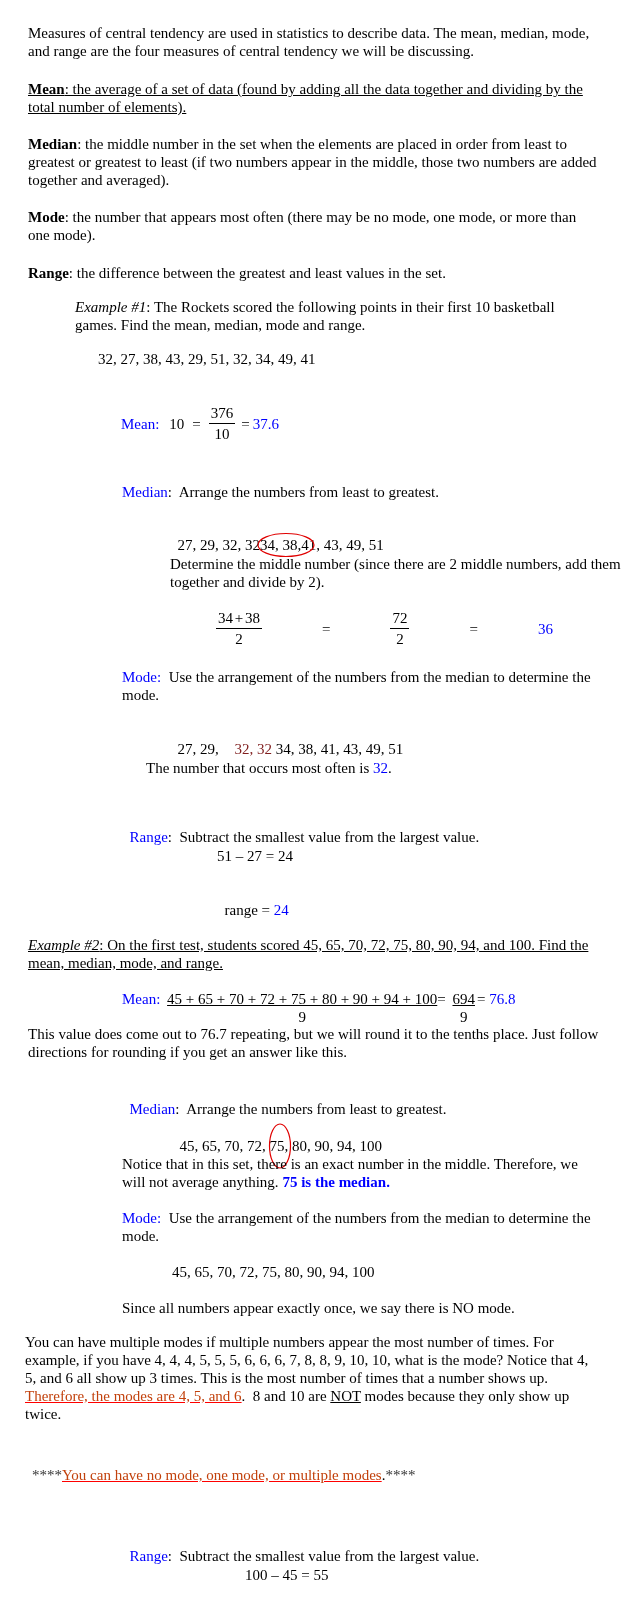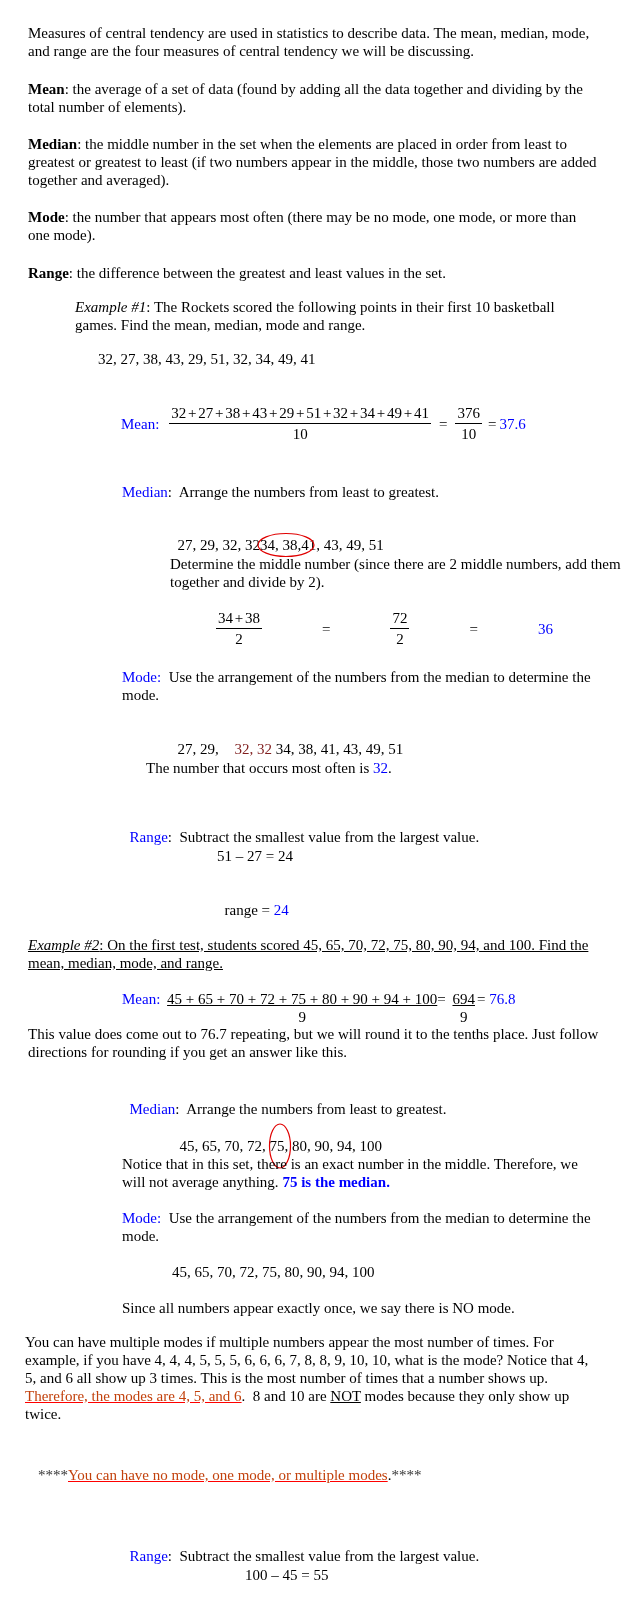--- a/index.html
+++ b/index.html
@@ -26,21 +26,21 @@
     .sp { display: inline-block; }
     .ring { position: relative; display: inline-block; }
     .ring-svg { position: absolute; pointer-events: none; overflow: visible; }
     .stars { color: #333; }
   </style>
 </head>
 <body>
 
 <div class="blk" style="left:28px; top:24px; width:580px;">Measures of central tendency are used in statistics to describe data. The mean, median, mode, and range are the four measures of central tendency we will be discussing.</div>
 
-<div class="blk" style="left:28px; top:80px; width:580px;">
+<div class="blk" style="left:28px; top:80px; width:580px;text-decoration:underline;">
   <span class="bold">Mean</span><span>: the average of a set of data (found by adding all the data together and dividing by the total number of elements).</span>
 </div>
 <div class="blk" style="left:28px; top:135px; width:584px;">
   <span class="bold">Median</span><span>: the middle number in the set when the elements are placed in order from least to greatest or greatest to least (if two numbers appear in the middle, those two numbers are added together and averaged).</span>
 </div>
 <div class="blk" style="left:28px; top:208px; width:570px;">
   <span class="bold">Mode</span><span>: the number that appears most often (there may be no mode, one mode, or more than one mode).</span>
 </div>
 <div class="blk" style="left:28px; top:264px; width:580px;">
   <span class="bold">Range</span><span>: the difference between the greatest and least values in the set.</span>
@@ -48,21 +48,20 @@
 
 <div class="blk" style="left:75px; top:298px; width:510px;">
   <span class="ital">Example #1</span><span>: The Rockets scored the following points in their first 10 basketball games. Find the mean, median, mode and range.</span>
 </div>
 <div class="blk" style="left:98px; top:350px;">32, 27, 38, 43, 29, 51, 32, 34, 49, 41</div>
 
 <div class="blk eq-row" style="left:121px; top:403px;">
   <span class="blue">Mean:</span>
   <span class="sp" style="width:10px;"></span>
   <span class="frac">
-    <span class="num" style="word-spacing:-2px;">32 + 27 + 38 + 43 + 29 + 51 + 32 + 34 + 49 + 41</span>
     <span class="den">10</span>
   </span>
   <span class="sp" style="width:8px;"></span>
   <span>=</span>
   <span class="sp" style="width:8px;"></span>
   <span class="frac">
     <span class="num">376</span>
     <span class="den">10</span>
   </span>
   <span class="sp" style="width:6px;"></span>
@@ -150,20 +149,20 @@
 <div class="blk" style="left:122px; top:1209px; width:475px;">
   <span class="blue">Mode:</span><span style="white-space:pre-wrap;">  Use the arrangement of the numbers from the median to determine the mode.</span>
 </div>
 <div class="blk" style="left:172px; top:1263px;">45, 65, 70, 72, 75, 80, 90, 94, 100</div>
 <div class="blk" style="left:122px; top:1299px;">Since all numbers appear exactly once, we say there is NO mode.</div>
 
 <div class="blk" style="left:25px; top:1333px; width:572px;">
   <span>You can have multiple modes if multiple numbers appear the most number of times.  For example, if you have 4, 4, 4, 5, 5, 5, 6, 6, 6, 7, 8, 8, 9, 10, 10, what is the mode? Notice that 4, 5, and 6 all show up 3 times. This is the most number of times that a number shows up. </span><span class="u-red">Therefore, the modes are 4, 5, and 6</span><span style="white-space:pre-wrap;">.  8 and 10 are </span><span class="u-black">NOT</span><span> modes because they only show up twice.</span>
 </div>
 
-<div class="blk" style="left:38px; top:1466px;">
+<div class="blk" style="left:32px; top:1466px;">
   <span class="stars">****</span><span class="u-red">You can have no mode, one mode, or multiple modes</span><span>.</span><span class="stars">****</span>
 </div>
 
 <div class="blk" style="left:122px; top:1529px; white-space:pre;">
   <span class="blue">Range</span><span>:  Subtract the smallest value from the largest value.</span>
 </div>
 <div class="blk" style="left:217px; top:1566px;margin-left:28px;">100 – 45 = 55</div>
 
 </body></html>

